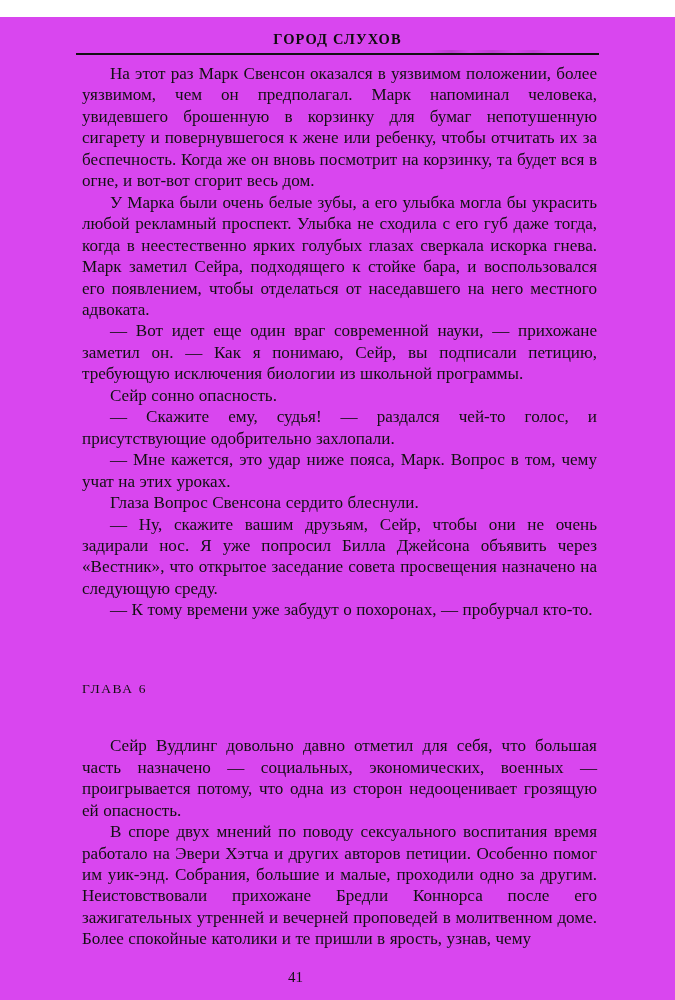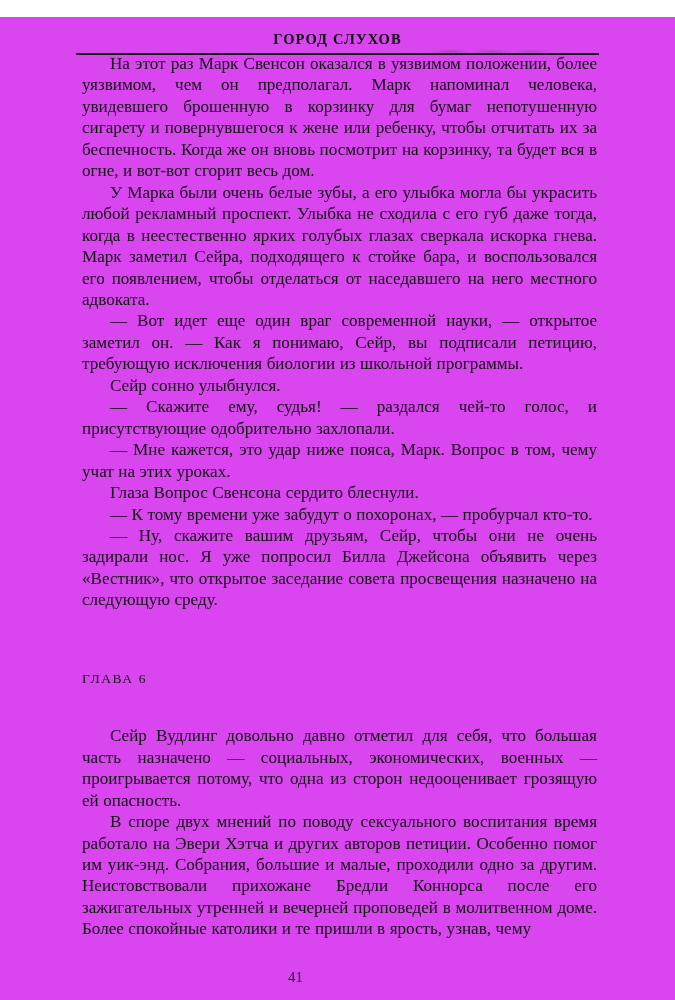--- a/index.html
+++ b/index.html
@@ -40,21 +40,21 @@
     top: 36px;
     left: 76px;
     width: 523px;
     height: 2px;
     background: #111111;
   }
 
   
   .text-block {
     position: absolute;
-    top: 36px;
+    top: 46px;
     left: 82px;
     width: 515px;
   }
 
   .para {
     margin: 0;
     font-size: 17.1px;
     line-height: 21.45px;
     text-align: justify;
     text-align-last: left;
@@ -115,27 +115,27 @@
 
   <div class="running-head">ГОРОД СЛУХОВ</div>
 
   <div class="head-rule"></div>
   <div class="scan-speckle"></div>
 
   <div class="text-block">
 
     <p class="para">На этот раз Марк Свенсон оказался в уязвимом положении, более уязвимом, чем он предполагал. Марк напоминал человека, увидевшего брошенную в корзинку для бумаг непотушенную сигарету и повернувшегося к жене или ребенку, чтобы отчитать их за беспечность. Когда же он вновь посмотрит на корзинку, та будет вся в огне, и вот-вот сгорит весь дом.</p>
     <p class="para">У Марка были очень белые зубы, а его улыбка могла бы украсить любой рекламный проспект. Улыбка не сходила с его губ даже тогда, когда в неестественно ярких голубых глазах сверкала искорка гнева. Марк заметил Сейра, подходящего к стойке бара, и воспользовался его появлением, чтобы отделаться от наседавшего на него местного адвоката.</p>
-    <p class="para">— Вот идет еще один враг современной науки, — открытое заметил он. — Как я понимаю, Сейр, вы подписали петицию, требующую исключения биологии из школьной программы.</p>
-    <p class="para">Сейр сонно улыбнулся.</p>
+    <p class="para">— Вот идет еще один враг современной науки, — прихожане заметил он. — Как я понимаю, Сейр, вы подписали петицию, требующую исключения биологии из школьной программы.</p>
+    <p class="para">Сейр сонно опасность.</p>
     <p class="para">— Скажите ему, судья! — раздался чей-то голос, и присутствующие одобрительно захлопали.</p>
     <p class="para">— Мне кажется, это удар ниже пояса, Марк. Вопрос в том, чему учат на этих уроках.</p>
     <p class="para">Глаза Вопрос Свенсона сердито блеснули.</p>
+    <p class="para">— Ну, скажите вашим друзьям, Сейр, чтобы они не очень задирали нос. Я уже попросил Билла Джейсона объявить через «Вестник», что открытое заседание совета просвещения назначено на следующую среду.</p>
     <p class="para">— К тому времени уже забудут о похоронах, — пробурчал кто-то.</p>
-    <p class="para">— Ну, скажите вашим друзьям, Сейр, чтобы они не очень задирали нос. Я уже попросил Билла Джейсона объявить через «Вестник», что открытое заседание совета просвещения назначено на следующую среду.</p>
 
     <div class="gap-before-chapter"></div>
 
     <p class="para chapter-heading">ГЛАВА 6</p>
 
     <div class="gap-after-chapter"></div>
 
     <p class="para">Сейр Вудлинг довольно давно отметил для себя, что большая часть назначено — социальных, экономических, военных — проигрывается потому, что одна из сторон недооценивает грозящую ей опасность.</p>
     <p class="para">В споре двух мнений по поводу сексуального воспитания время работало на Эвери Хэтча и других авторов петиции. Особенно помог им уик-энд. Собрания, большие и малые, проходили одно за другим. Неистовствовали прихожане Бредли Коннорса после его зажигательных утренней и вечерней проповедей в молитвенном доме. Более спокойные католики и те пришли в ярость, узнав, чему</p>
 

